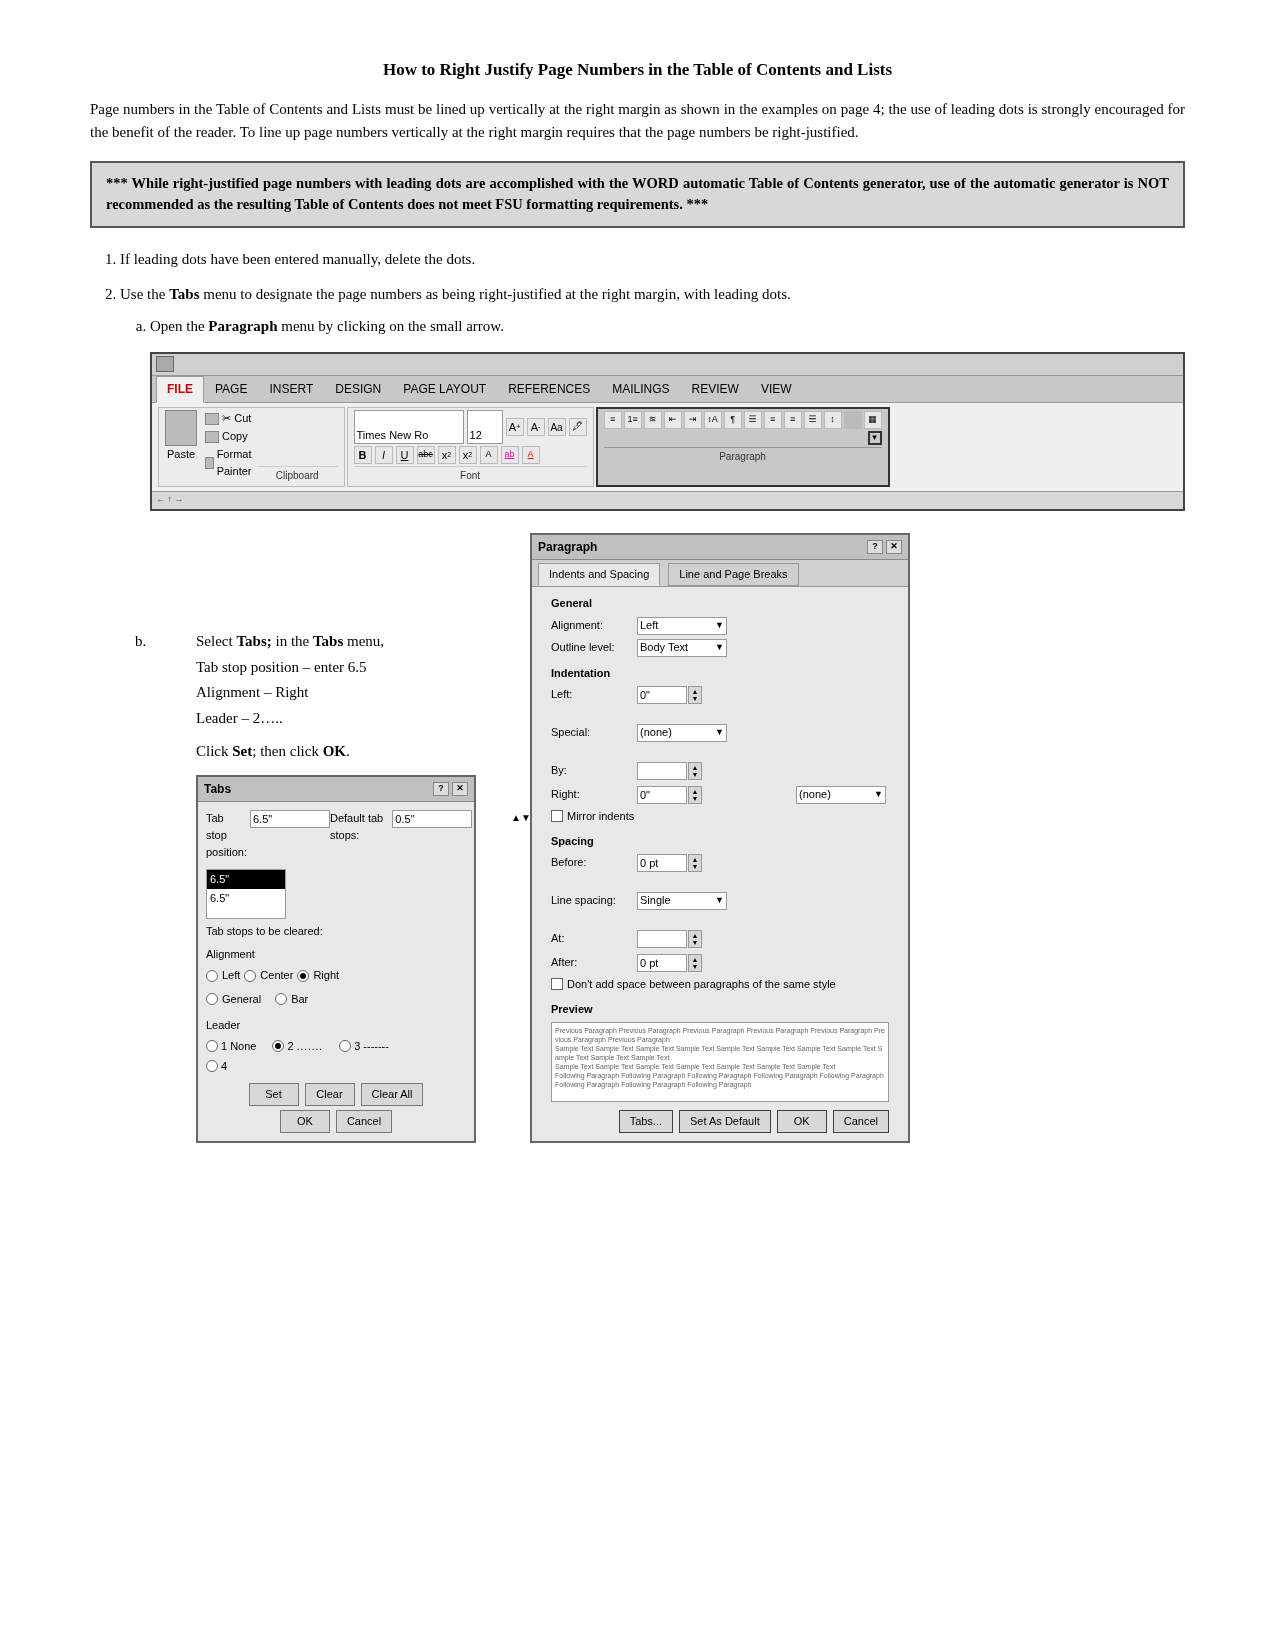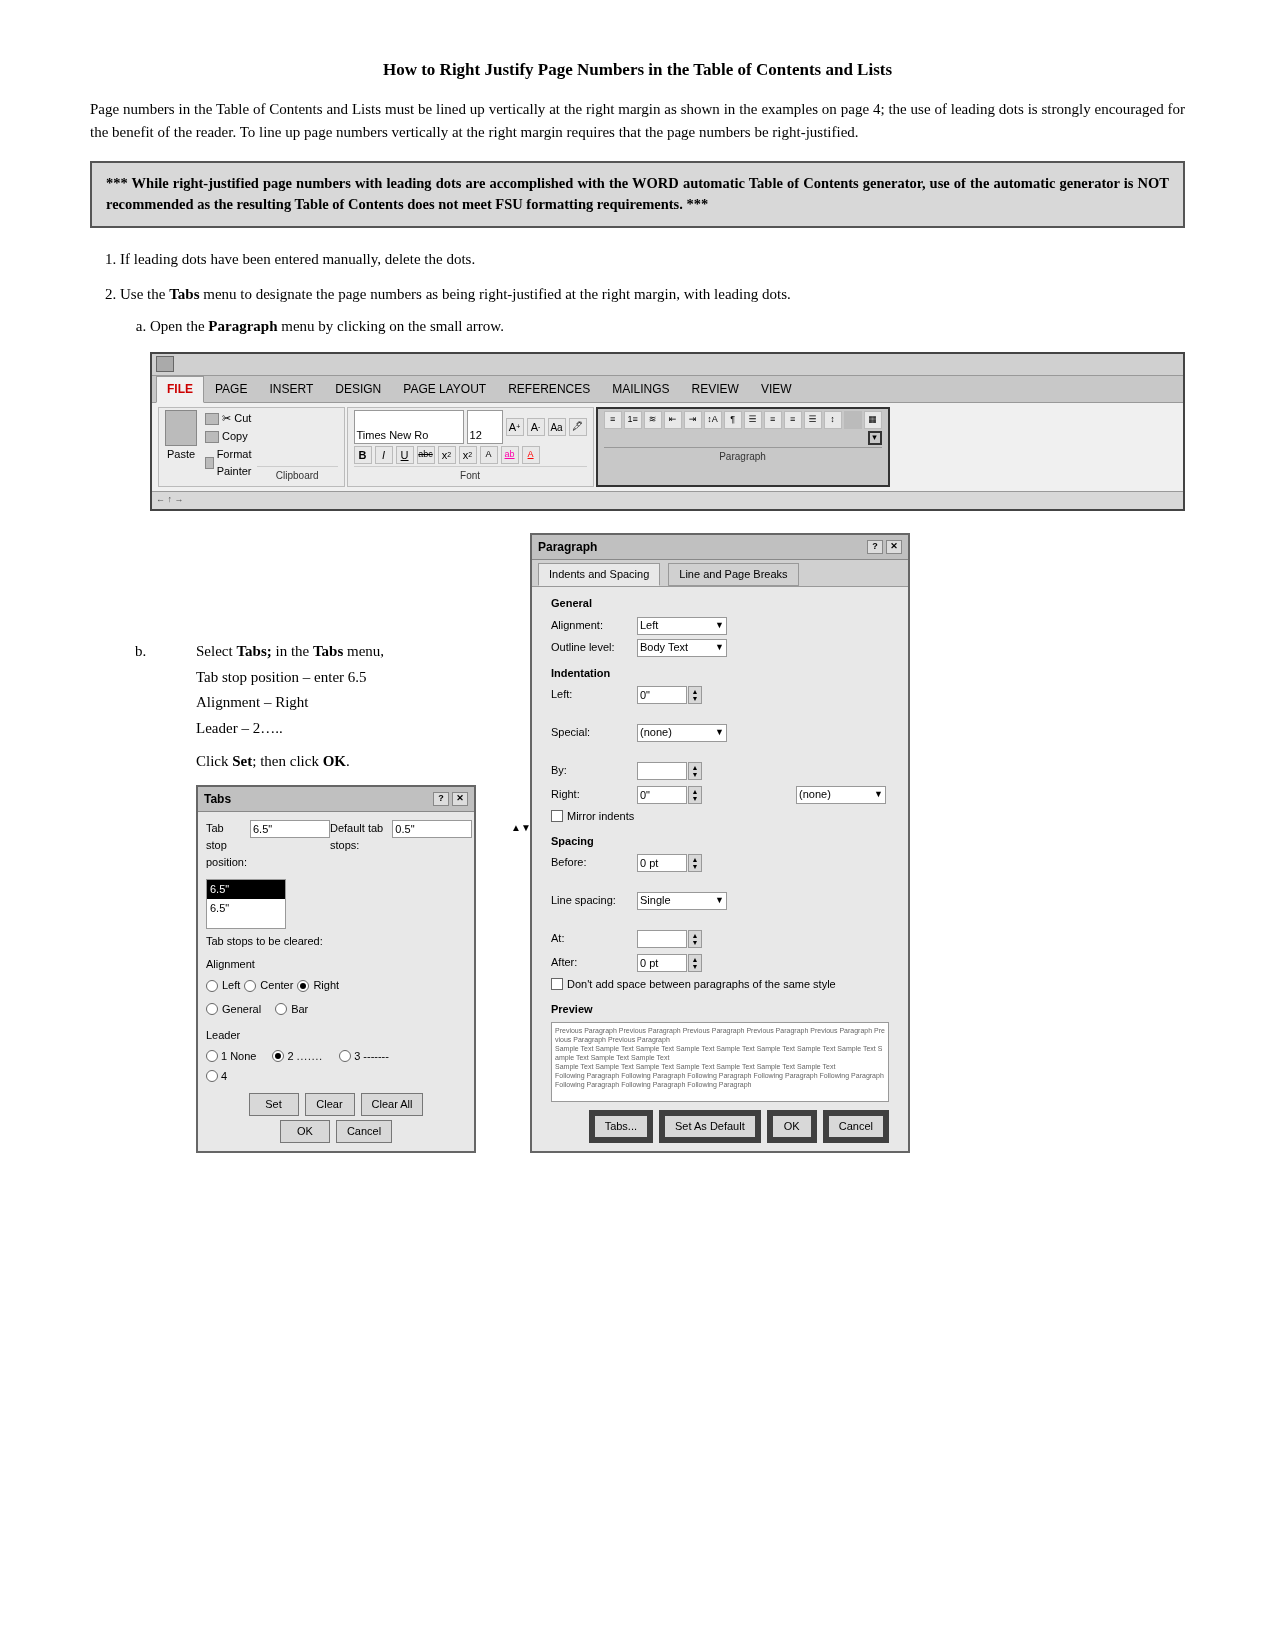--- a/index.html
+++ b/index.html
@@ -509,21 +509,21 @@
       color: #666;
       word-break: break-all;
     }
     .para-bottom-btns {
       display: flex;
       gap: 6px;
       justify-content: flex-end;
     }
     .para-bottom-btn {
       padding: 2px 10px;
-      border: 6px solid #404040;
+      border: 1px solid #404040;
       background: #d8d8d8;
       font-size: 11px;
       cursor: pointer;
       min-width: 50px;
       text-align: center;
     }
   </style>
 </head>
 <body>
 

